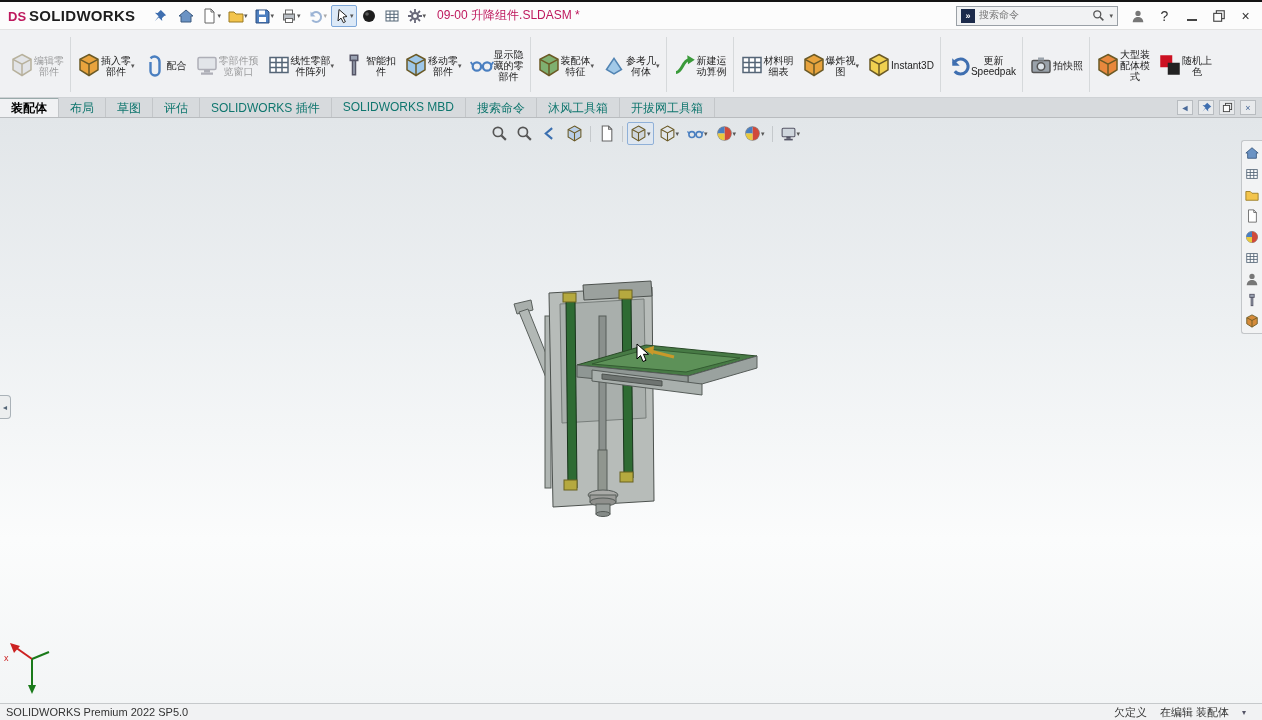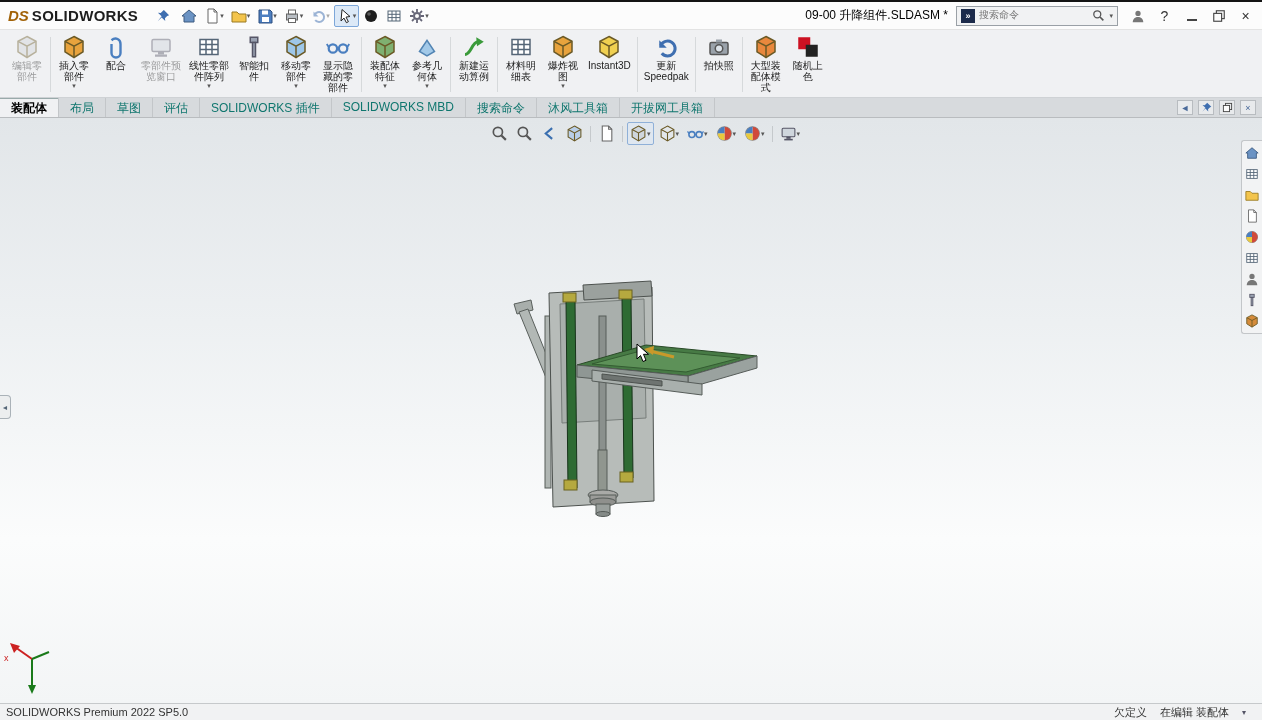--- a/index.html
+++ b/index.html
@@ -2,43 +2,43 @@
 <html><head>
 <meta charset="utf-8">
 <style>
 *{box-sizing:border-box;margin:0;padding:0}
 html,body{width:1262px;height:720px;overflow:hidden;font-family:"Liberation Sans",sans-serif;background:#fff;font-size:12px}
 svg.ic{display:block}
 
 
 .titlebar{position:absolute;top:0;left:0;right:0;height:30px;background:#fcfcfc;border-top:2px solid #141414;border-bottom:1px solid #e3e3e3;display:flex;align-items:center;padding-left:4px;z-index:30}
 .logo{display:flex;align-items:baseline;gap:3px;padding:0 10px 0 4px}
-.logo-ds{color:#a16207;font-weight:bold;font-style:italic;font-size:15px}
+.logo-ds{color:#be185d;font-weight:bold;font-size:13px}
 .logo-name{font-weight:bold;font-size:15px;color:#1d1d1d;letter-spacing:.3px}
 .menus{display:flex;font-size:12px;color:#222}
 .menu-item{padding:5px 7px;cursor:default}
 .pinbtn{width:20px;height:20px;margin:0 5px;display:flex;align-items:center;justify-content:center}
 .qat{display:flex;align-items:center;gap:1px}
 .qbtn{display:flex;align-items:center;padding:2px;border:1px solid transparent;border-radius:2px}
 .qbtn .ic{width:16px;height:16px}
 .qbtn.active{background:#dce9f7;border-color:#7da7d9}
 .caret{font-size:7px;color:#555;line-height:7px}
-.doc-title{flex:1;text-align:right;font-size:12px;color:#000000;white-space:nowrap;overflow:hidden;padding:0 8px}
+.doc-title{flex:1;text-align:left;font-size:12px;color:#be185d;white-space:nowrap;overflow:hidden;padding:0 8px}
 .search{display:flex;align-items:center;gap:4px;width:162px;height:20px;border:1px solid #9aa0a6;background:#f1f2f3;padding:0 4px;margin-right:6px}
 .sw-badge{width:14px;height:14px;background:#1b2a4a;color:#fff;font-size:9px;display:flex;align-items:center;justify-content:center;font-weight:bold;flex:none}
 .search input{border:none;background:transparent;outline:none;flex:1;font-size:10px;color:#666;min-width:0;font-family:Liberation Mono, monospace}
 .search .ic{width:13px;height:13px;flex:none}
 .tb-right{display:flex;align-items:center;padding-right:3px}
 .wbtn{width:27px;height:24px;display:flex;align-items:center;justify-content:center;font-size:14px;color:#333}
 .wbtn .ic{width:14px;height:14px}
 .minbar{width:10px;height:2px;background:#444;margin-top:8px}
 
 
 .ribbon{position:absolute;top:30px;left:0;right:0;height:68px;background:#f0f1f3;border-bottom:1px solid #cfd2d5;display:flex;align-items:stretch;padding:2px 2px 0 6px;z-index:20}
-.rbtn{min-width:42px;display:flex;flex-direction:column;align-items:center;padding:2px 3px 0;font-size:10px;line-height:11px;text-align:center;color:#222;border:1px solid transparent;border-radius:2px}
+.rbtn{min-width:42px;display:flex;flex-direction:row;align-items:center;padding:2px 3px 0;font-size:10px;line-height:11px;text-align:center;color:#222;border:1px solid transparent;border-radius:2px}
 .rbtn .ric{width:24px;height:24px;margin-bottom:1px}
 .rlabel{white-space:pre-line}
 .rbtn.disabled{opacity:.42}
 .rsep{width:1px;background:#d6d9db;margin:5px 2px}
 
 
 .tabrow{position:absolute;top:98px;left:0;right:0;height:20px;background:#d7dadd;border-bottom:1px solid #b9bcbf;display:flex;align-items:stretch;font-size:12px;z-index:20}
 .tab{padding:2px 11px 0;border-right:1px solid #c3c6c9;color:#0f766e;white-space:nowrap}
 .tab.active{background:#f0f1f3;color:#000;font-weight:bold;box-shadow:inset 0 1px 0 #9aa}
 .tabrow-right{margin-left:auto;display:flex;align-items:center;gap:5px;padding-right:6px}

